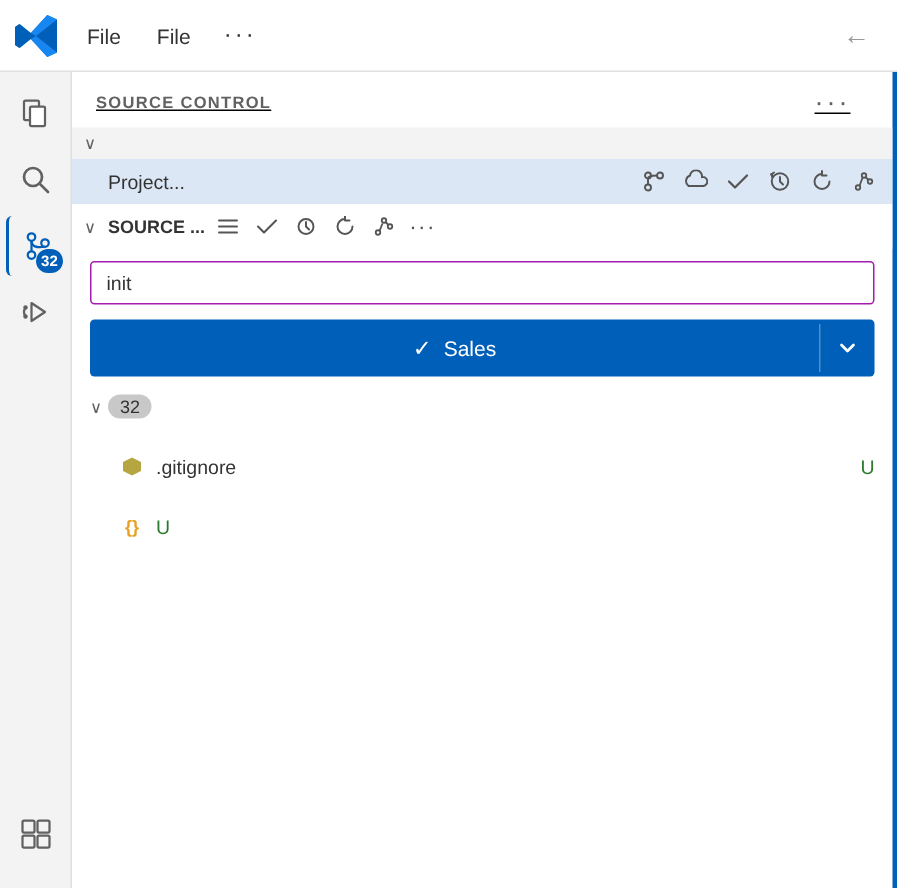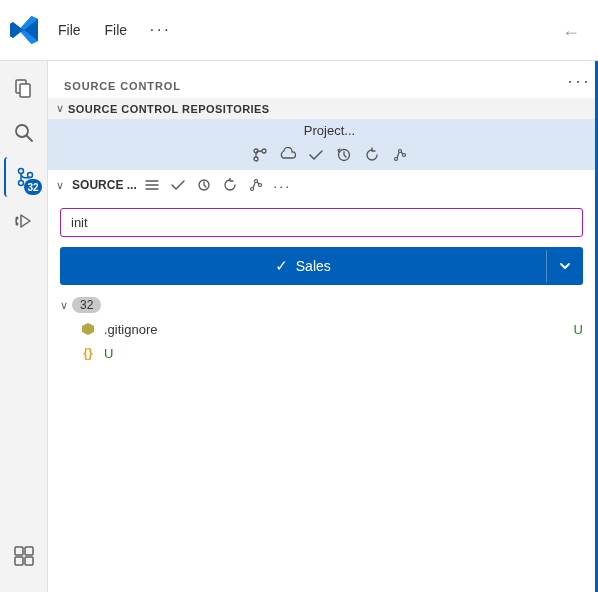--- a/index.html
+++ b/index.html
@@ -11,21 +11,21 @@
       height: 592px;
       overflow: hidden;
       display: flex;
       flex-direction: column;
     }
 
     
     .title-bar {
       display: flex;
       align-items: center;
-      height: 61px;
+      height: 48px;
       background: #fff;
       border-bottom: 1px solid #e0e0e0;
       padding: 4px 8px;
       flex-shrink: 0;
     }
     .vscode-logo {
       width: 32px;
       height: 32px;
       margin-right: 8px;
       flex-shrink: 0;
@@ -116,24 +116,25 @@
       background: #fff;
       display: flex;
       flex-direction: column;
       overflow: hidden;
       border-right: 3px solid #005fb8;
     }
 
     
     .panel-header {
       display: flex;
-      align-items: flex-end;
+      align-items: center;
       justify-content: space-between;
-      padding: 10px 4px 6px 16px;
-      flex-shrink: 0;
+      padding: 10px 28px 6px 16px;
+      flex-shrink: 0;
+      text-decoration: underline;
     }
     .panel-title {
       font-size: 11px;
       font-weight: 700;
       color: #616161;
       letter-spacing: 0.08em;
       text-transform: uppercase;
     }
     .panel-header-icons {
       display: flex;
@@ -166,21 +167,20 @@
     }
 
     
     .repo-row {
       display: flex;
       align-items: center;
       padding: 4px 8px 4px 24px;
       background: #dce7f5;
       flex-shrink: 0;
       gap: 6px;
-      flex-direction: column;
     }
     .repo-name {
       font-size: 13px;
       color: #333;
       flex: 1;
     }
     .repo-icons {
       display: flex;
       align-items: center;
       gap: 6px;
@@ -307,20 +307,21 @@
     .file-list {
       flex: 1;
       overflow-y: auto;
     }
     .file-row {
       display: flex;
       align-items: center;
       padding: 4px 12px 4px 32px;
       gap: 8px;
       cursor: pointer;
+      margin-top: 16px;
     }
     .file-icon {
       width: 16px;
       height: 16px;
       display: flex;
       align-items: center;
       justify-content: center;
       flex-shrink: 0;
       font-size: 12px;
     }
@@ -412,21 +413,20 @@
 
     <div class="panel-header">
       <span class="panel-title">SOURCE CONTROL</span>
       <div class="panel-header-icons">
         <span style="font-size:18px;cursor:pointer;color:#616161;letter-spacing:2px;">···</span>
       </div>
     </div>
 
     <div class="section-header">
       <span class="chevron">∨</span>
-      <span class="section-header-title">SOURCE CONTROL REPOSITORIES</span>
     </div>
 
     <div class="repo-row">
       <span class="repo-name">Project...</span>
       <div class="repo-icons">
 
         <div class="repo-icon-btn">
           <svg width="16" height="16" viewBox="0 0 16 16" fill="none">
             <circle cx="4" cy="4" r="2" stroke="#555" stroke-width="1.3" fill="none"></circle>
             <circle cx="12" cy="4" r="2" stroke="#555" stroke-width="1.3" fill="none"></circle>

